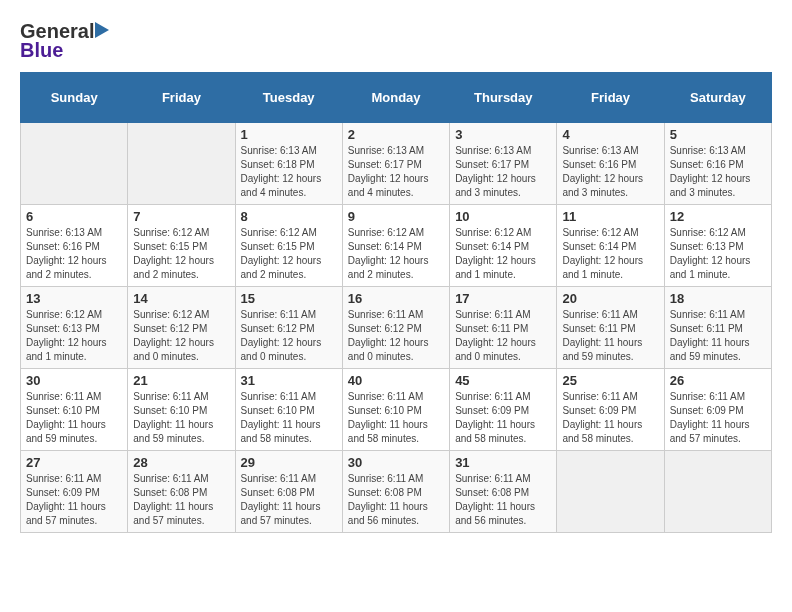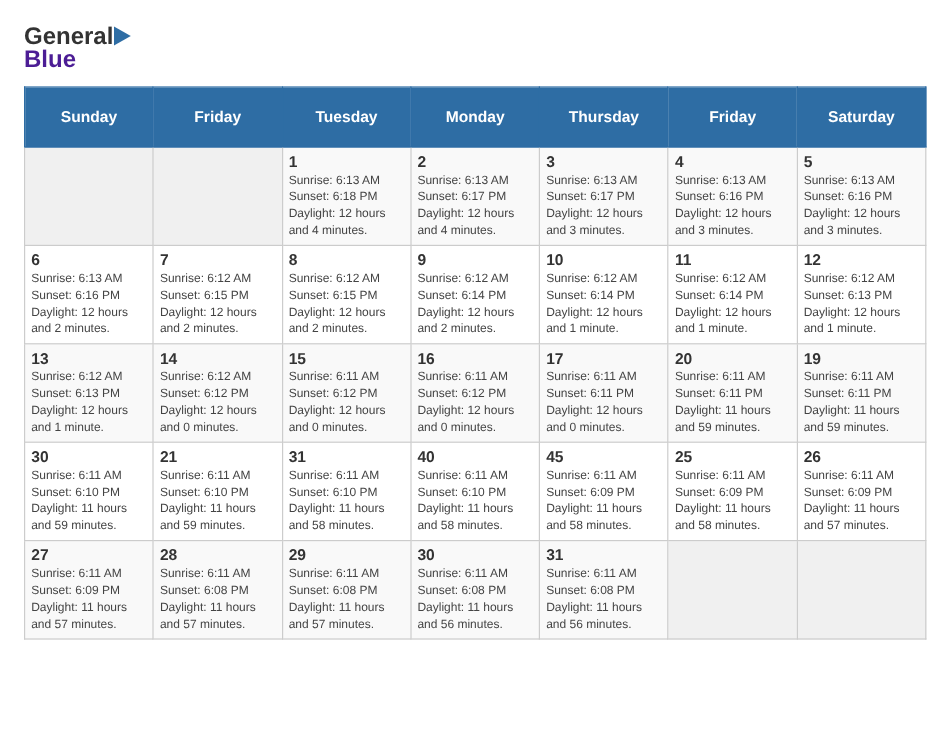--- a/index.html
+++ b/index.html
@@ -183,21 +183,21 @@
         </td>
         <td>
           <span class="day-number">17</span>
           <div class="day-info">Sunrise: 6:11 AM<br>Sunset: 6:11 PM<br>Daylight: 12 hours and 0 minutes.</div>
         </td>
         <td>
           <span class="day-number">20</span>
           <div class="day-info">Sunrise: 6:11 AM<br>Sunset: 6:11 PM<br>Daylight: 11 hours and 59 minutes.</div>
         </td>
         <td>
-          <span class="day-number">19</span>
+          <span class="day-number">18</span>
           <div class="day-info">Sunrise: 6:11 AM<br>Sunset: 6:11 PM<br>Daylight: 11 hours and 59 minutes.</div>
         </td>
       </tr>
       <tr>
         <td>
           <span class="day-number">30</span>
           <div class="day-info">Sunrise: 6:11 AM<br>Sunset: 6:10 PM<br>Daylight: 11 hours and 59 minutes.</div>
         </td>
         <td>
           <span class="day-number">21</span>

